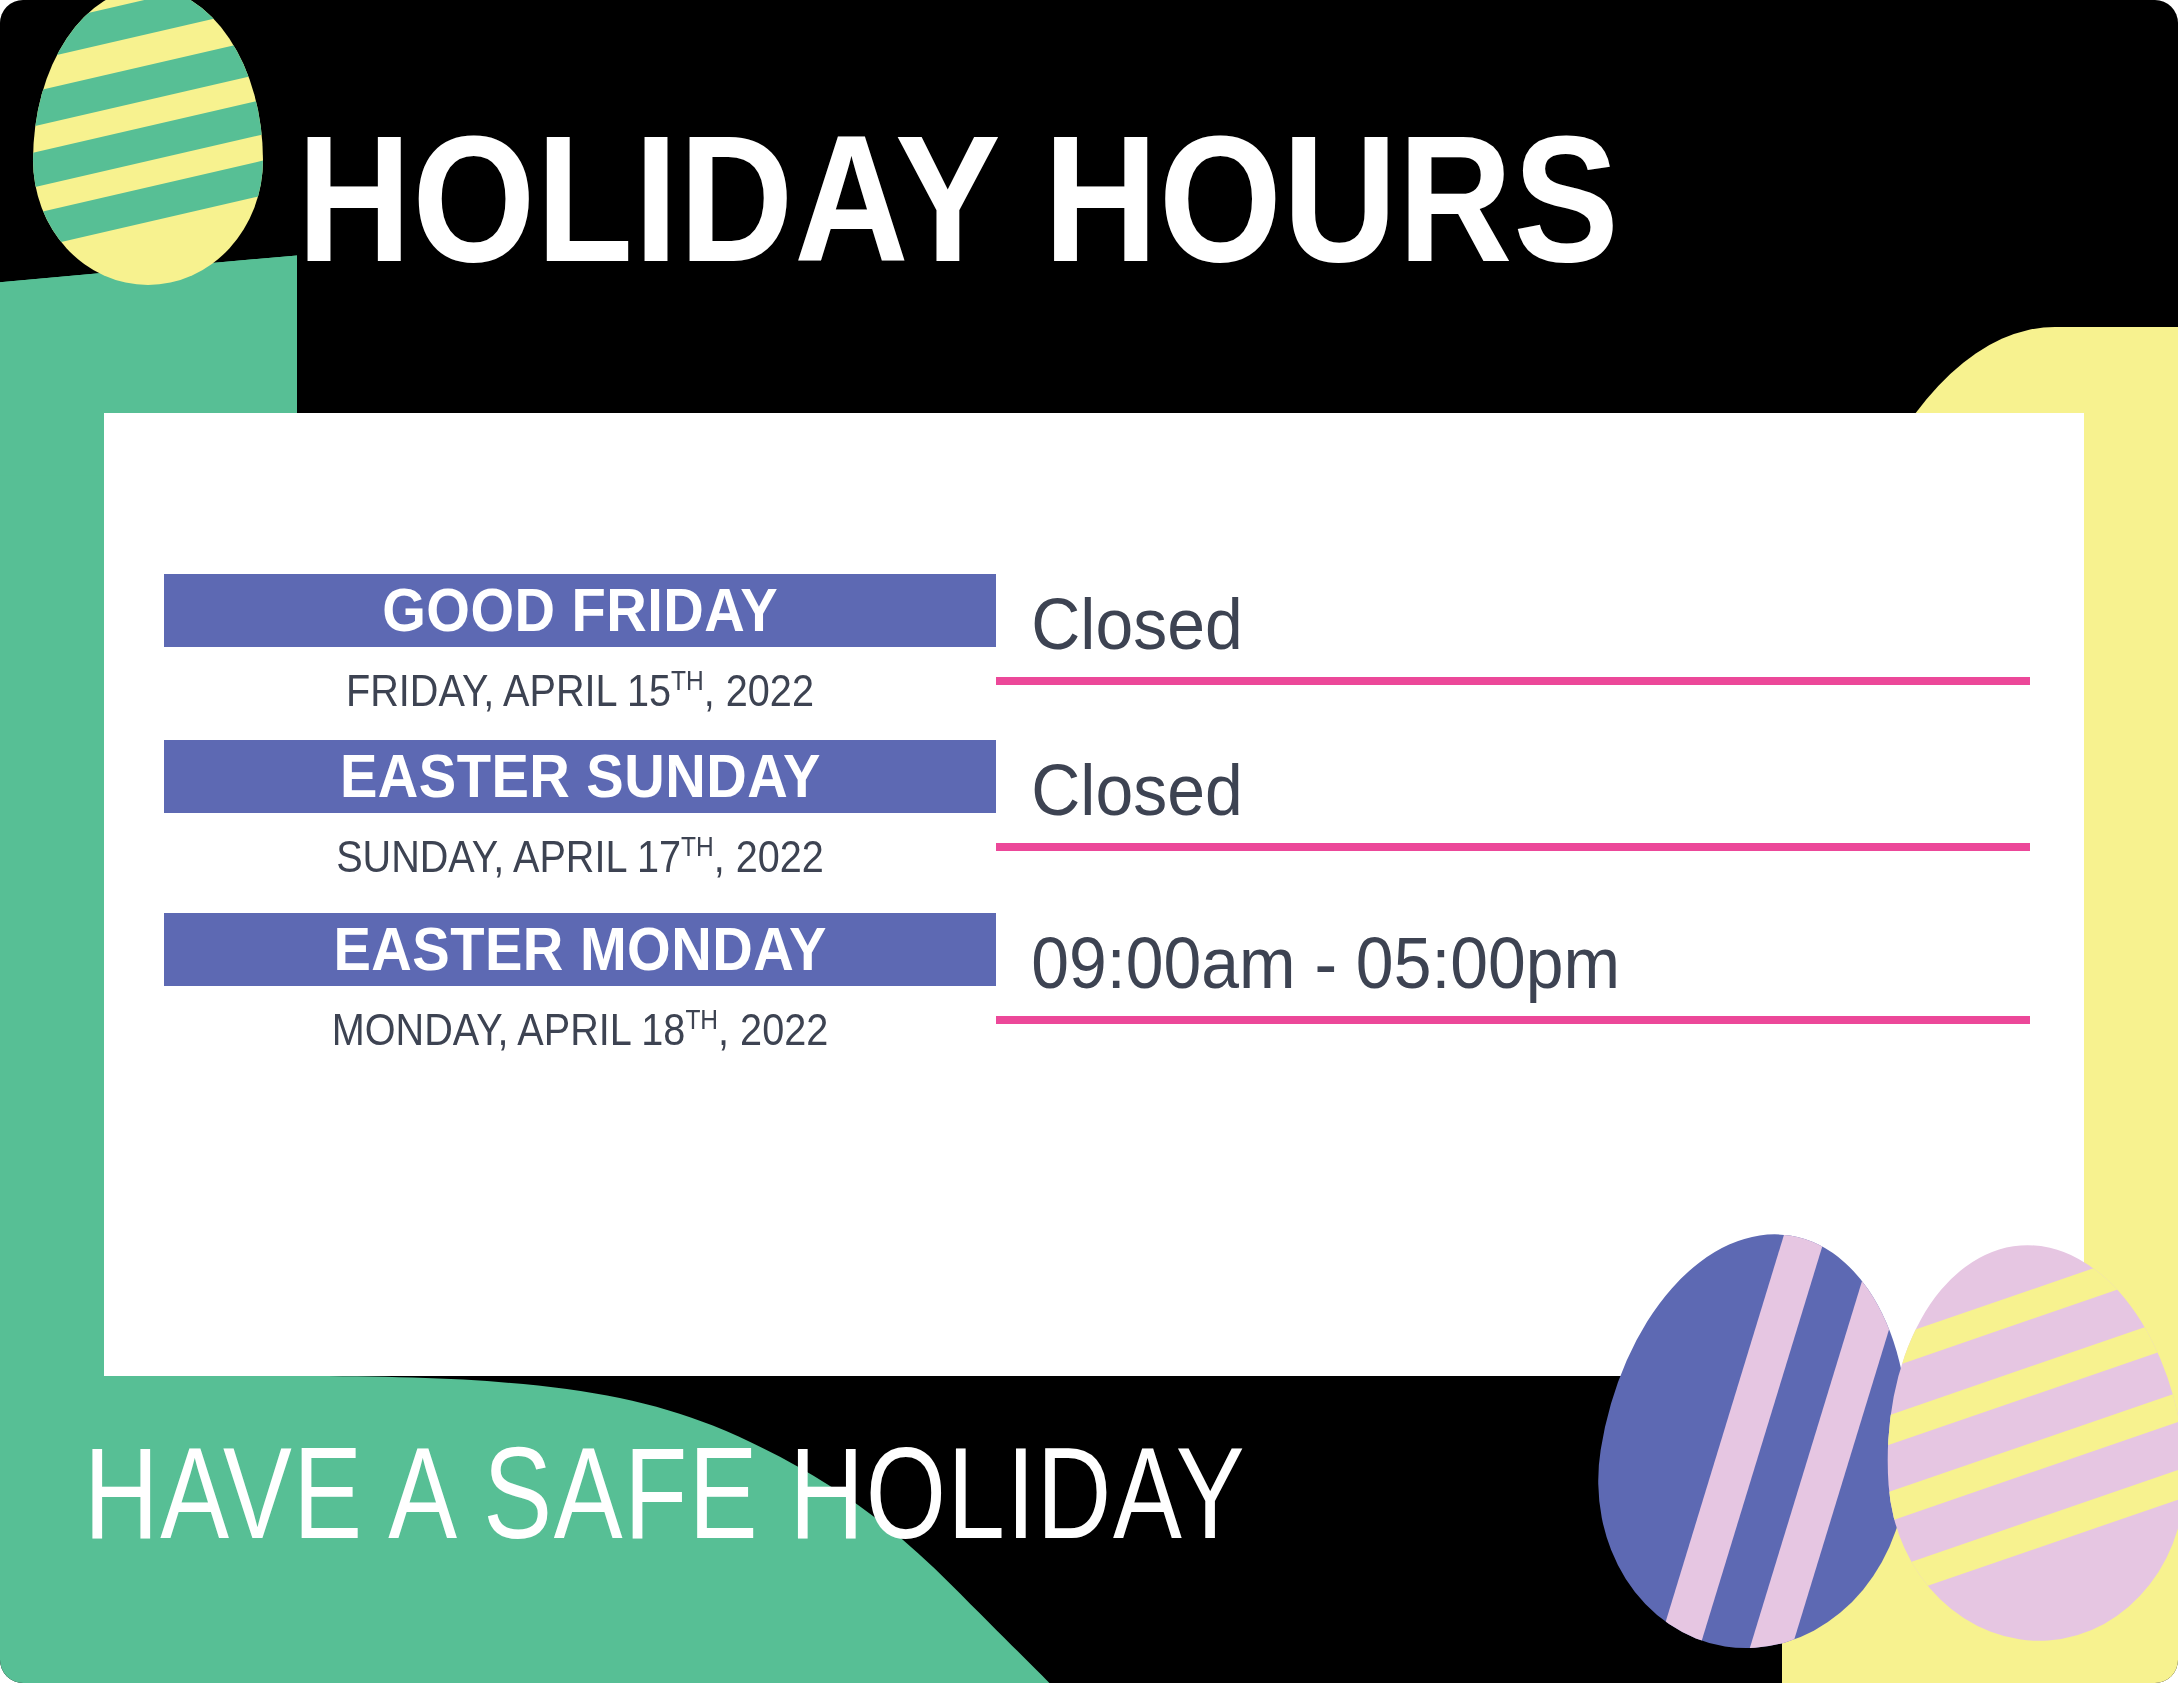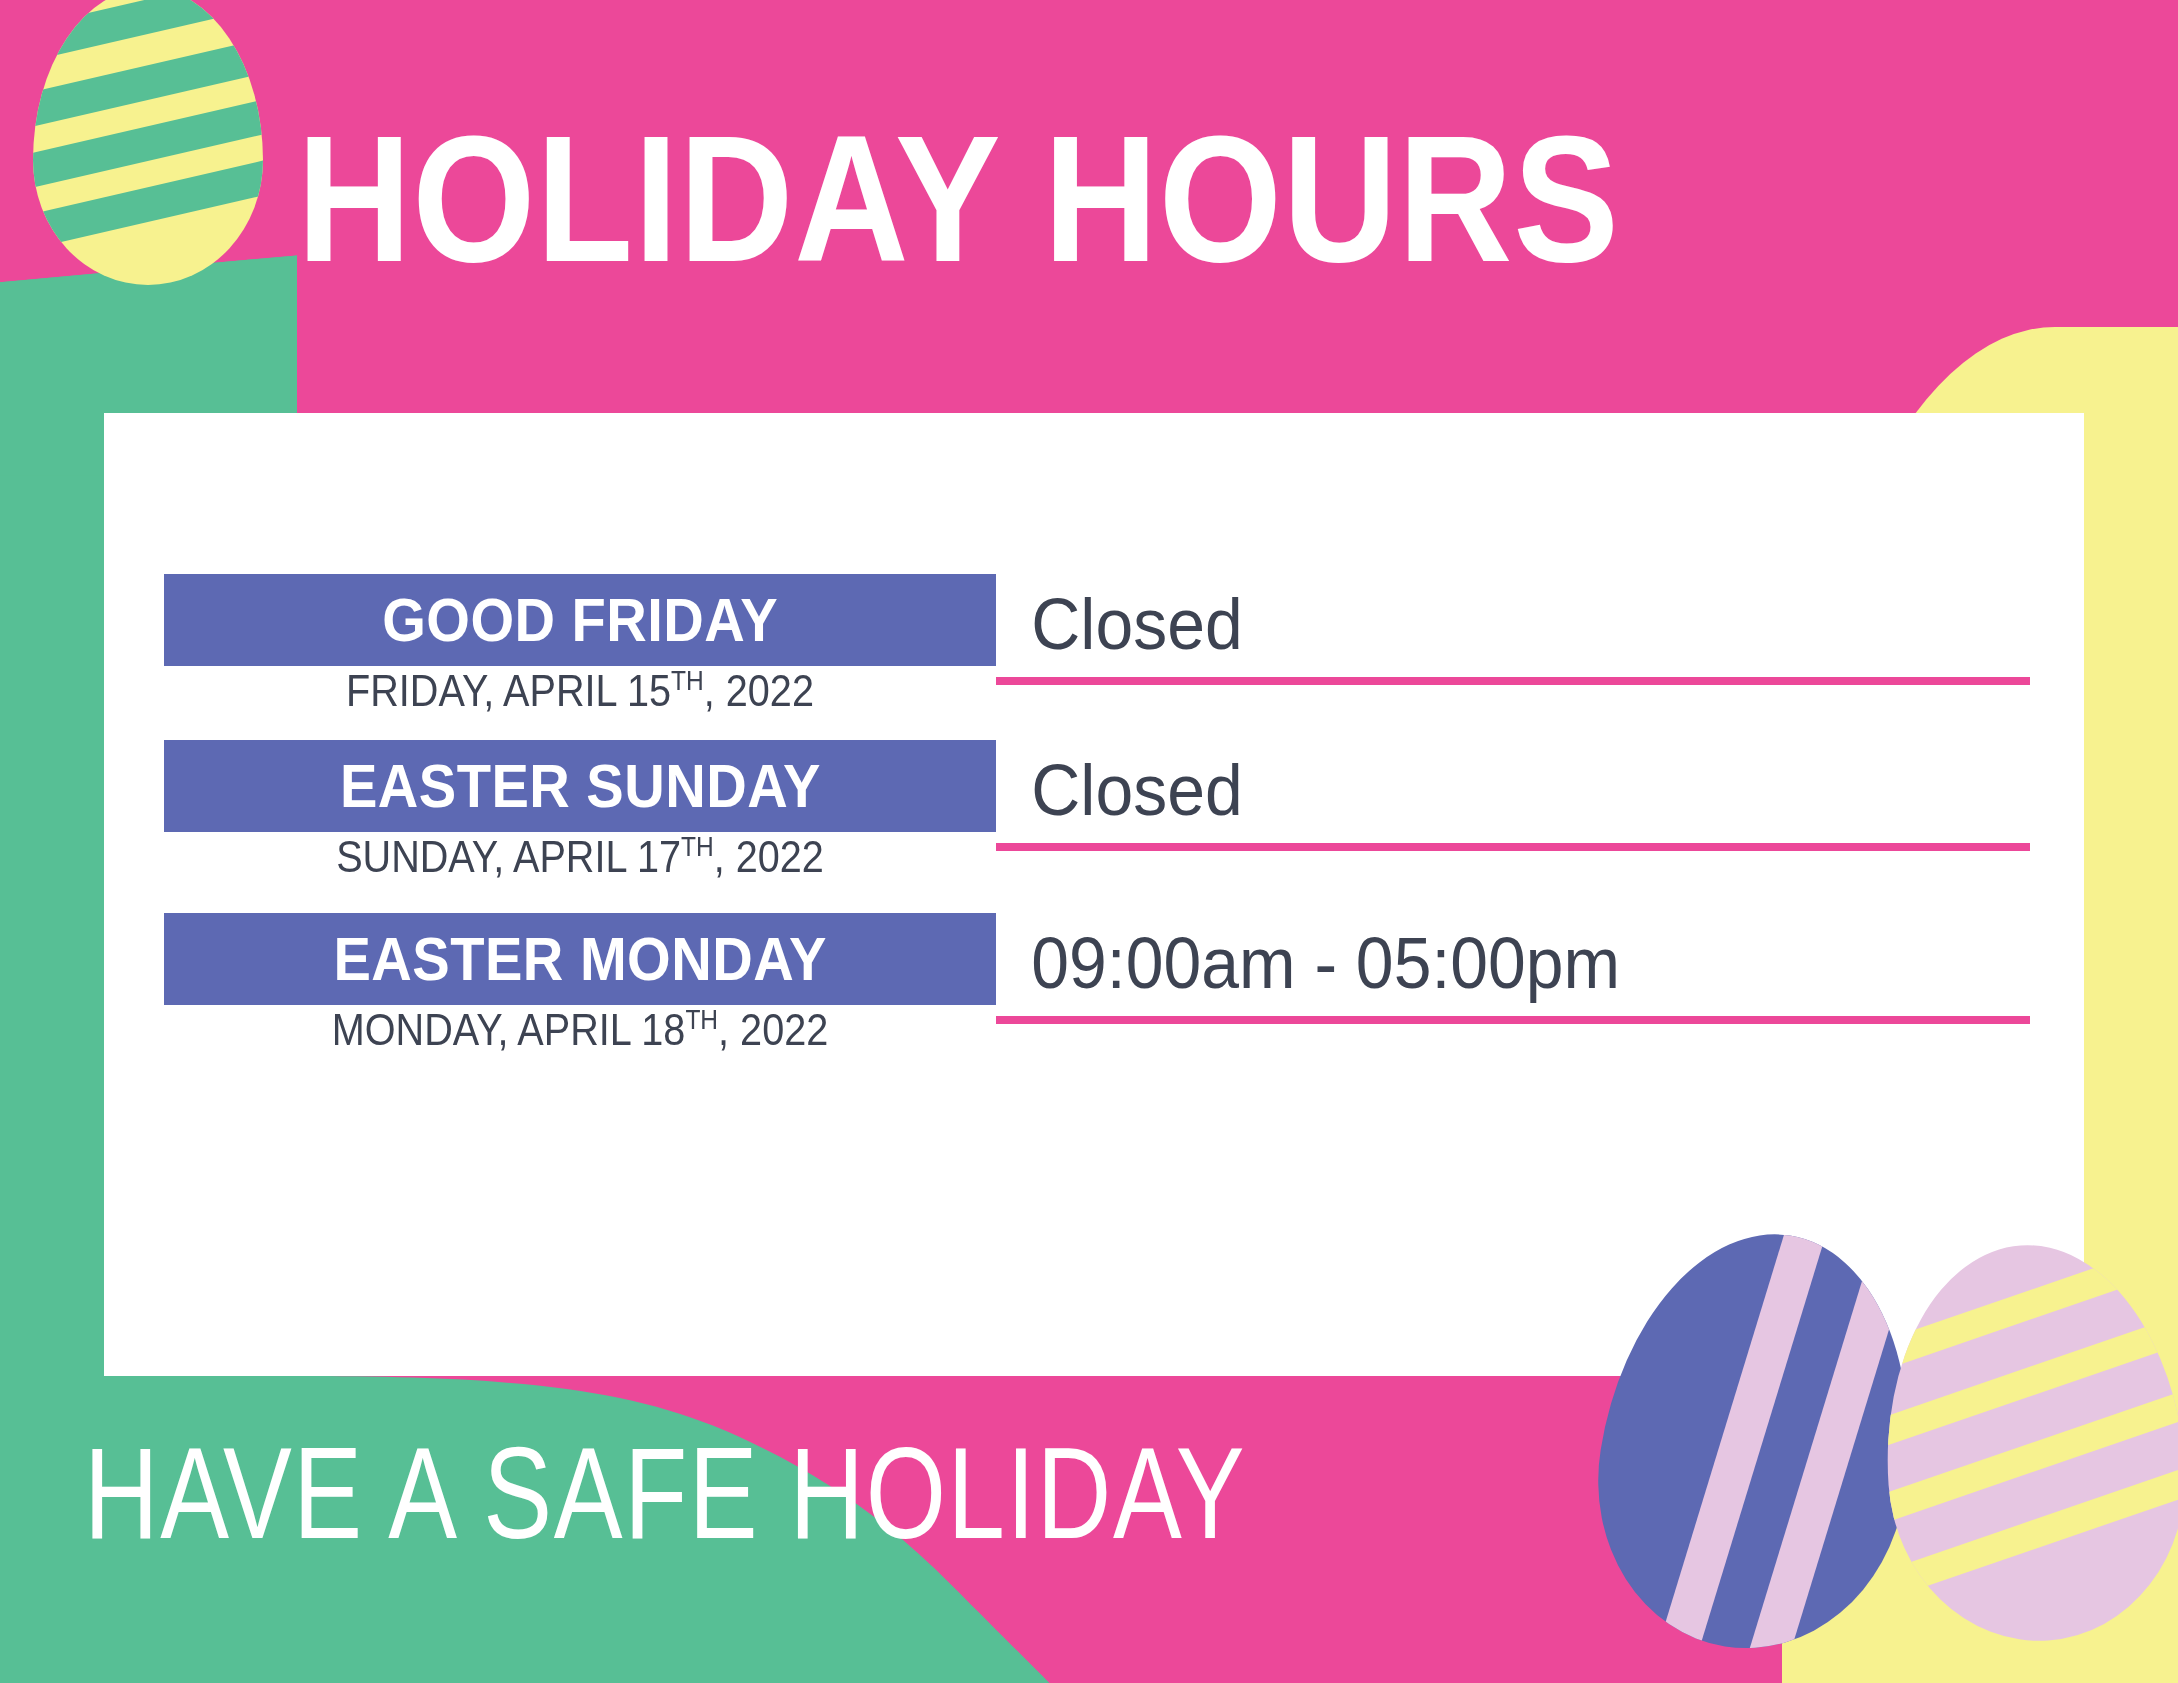--- a/index.html
+++ b/index.html
@@ -5,22 +5,23 @@
   html, body {
     margin: 0;
     padding: 0;
     background: #ffffff;
   }
   #poster {
     position: relative;
     width: 2178px;
     height: 1683px;
     overflow: hidden;
-    background: #ec4899;
+    background: #000000;
     font-family: "Liberation Sans", "DejaVu Sans", sans-serif;
+    border-radius: 23px;
   }
   .layer { position: absolute; }
 
   
   #yellow-blob {
     right: -59px;
     top: 327px;
     width: 455px;
     height: 1366px;
     background: #f7f28f;
@@ -120,21 +121,21 @@
   .hours-row {
     position: absolute;
     left: 0;
     width: 1980px;
   }
   .row-label-bar {
     position: absolute;
     left: 60px;
     top: 0;
     width: 832px;
-    height: 92px;
+    height: 73px;
     background: #5d69b3;
     display: flex;
     align-items: center;
     justify-content: center;
   }
   .row-label-text {
     color: #ffffff;
     font-size: 61px;
     font-weight: 700;
     letter-spacing: 0.5px;

